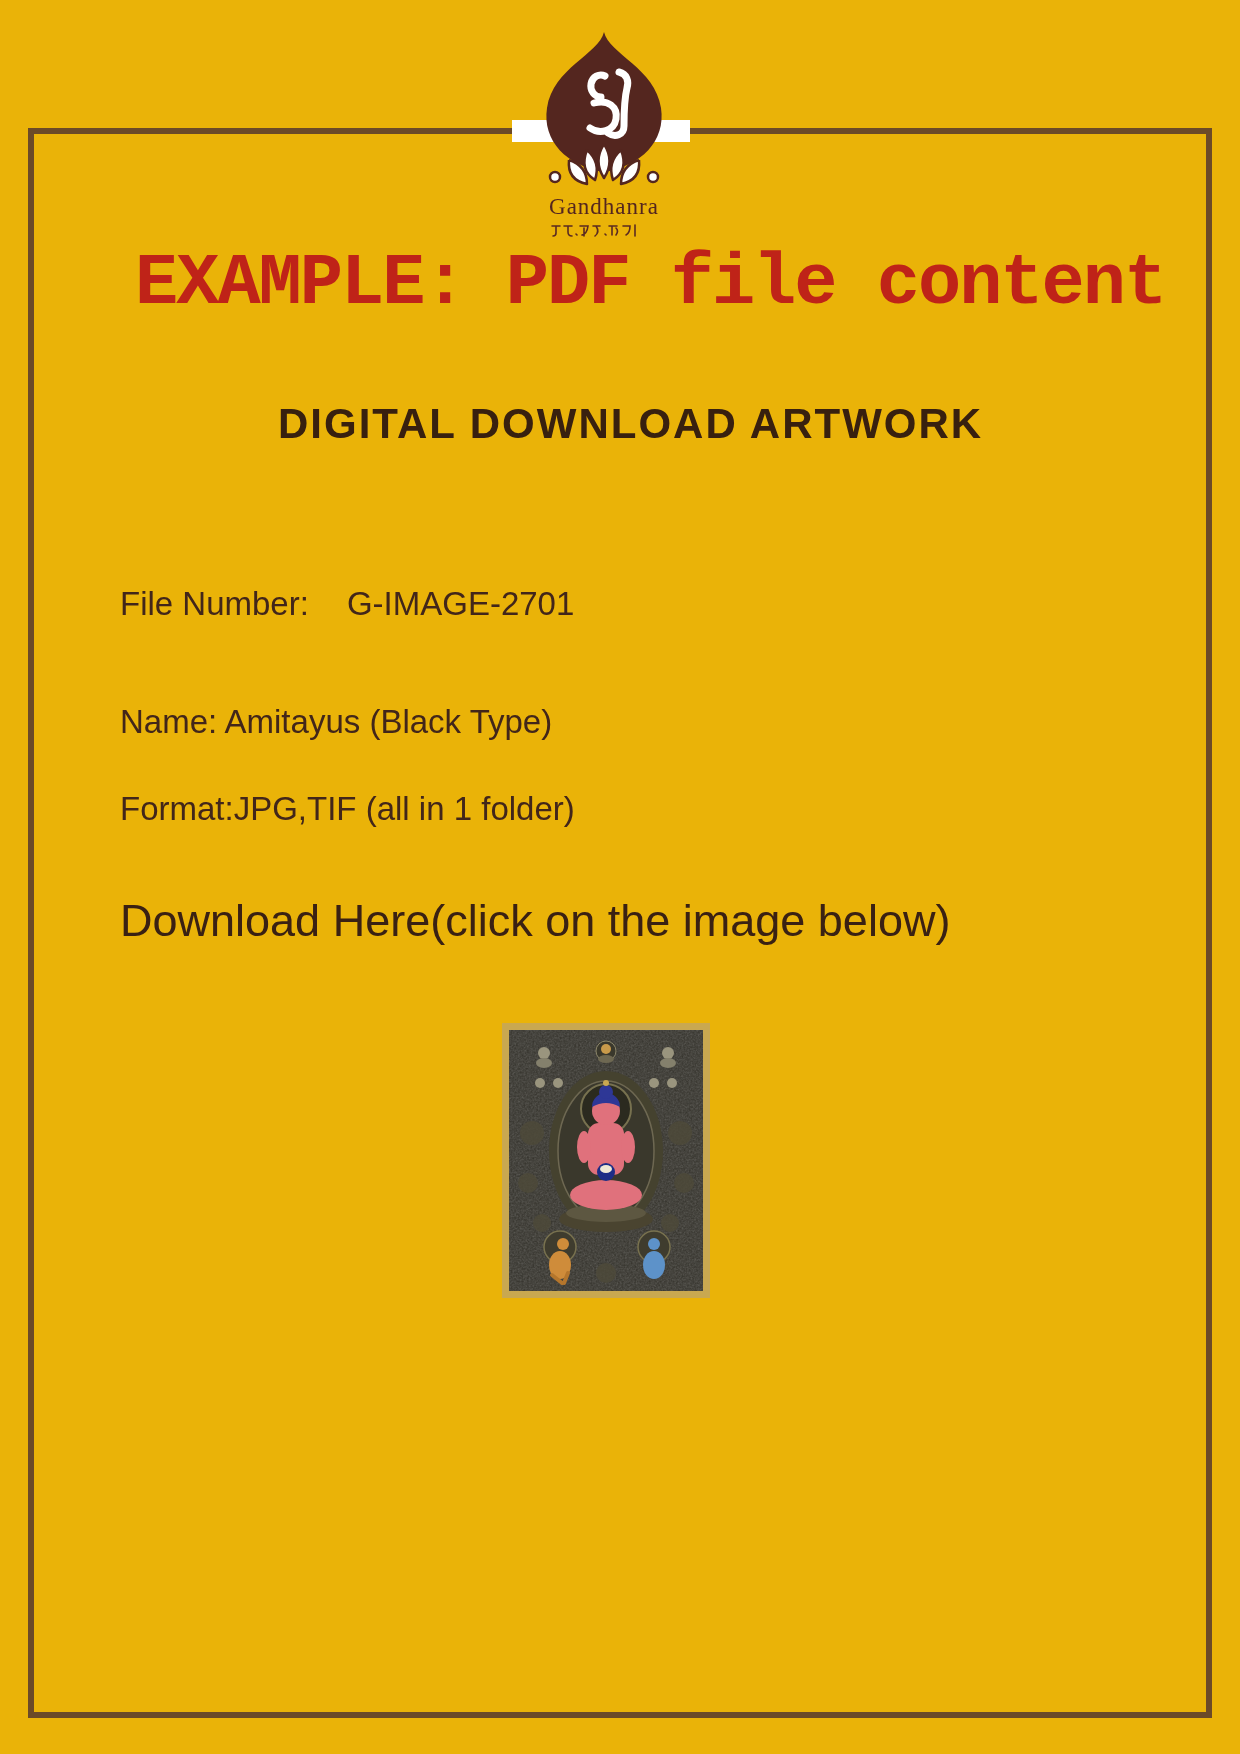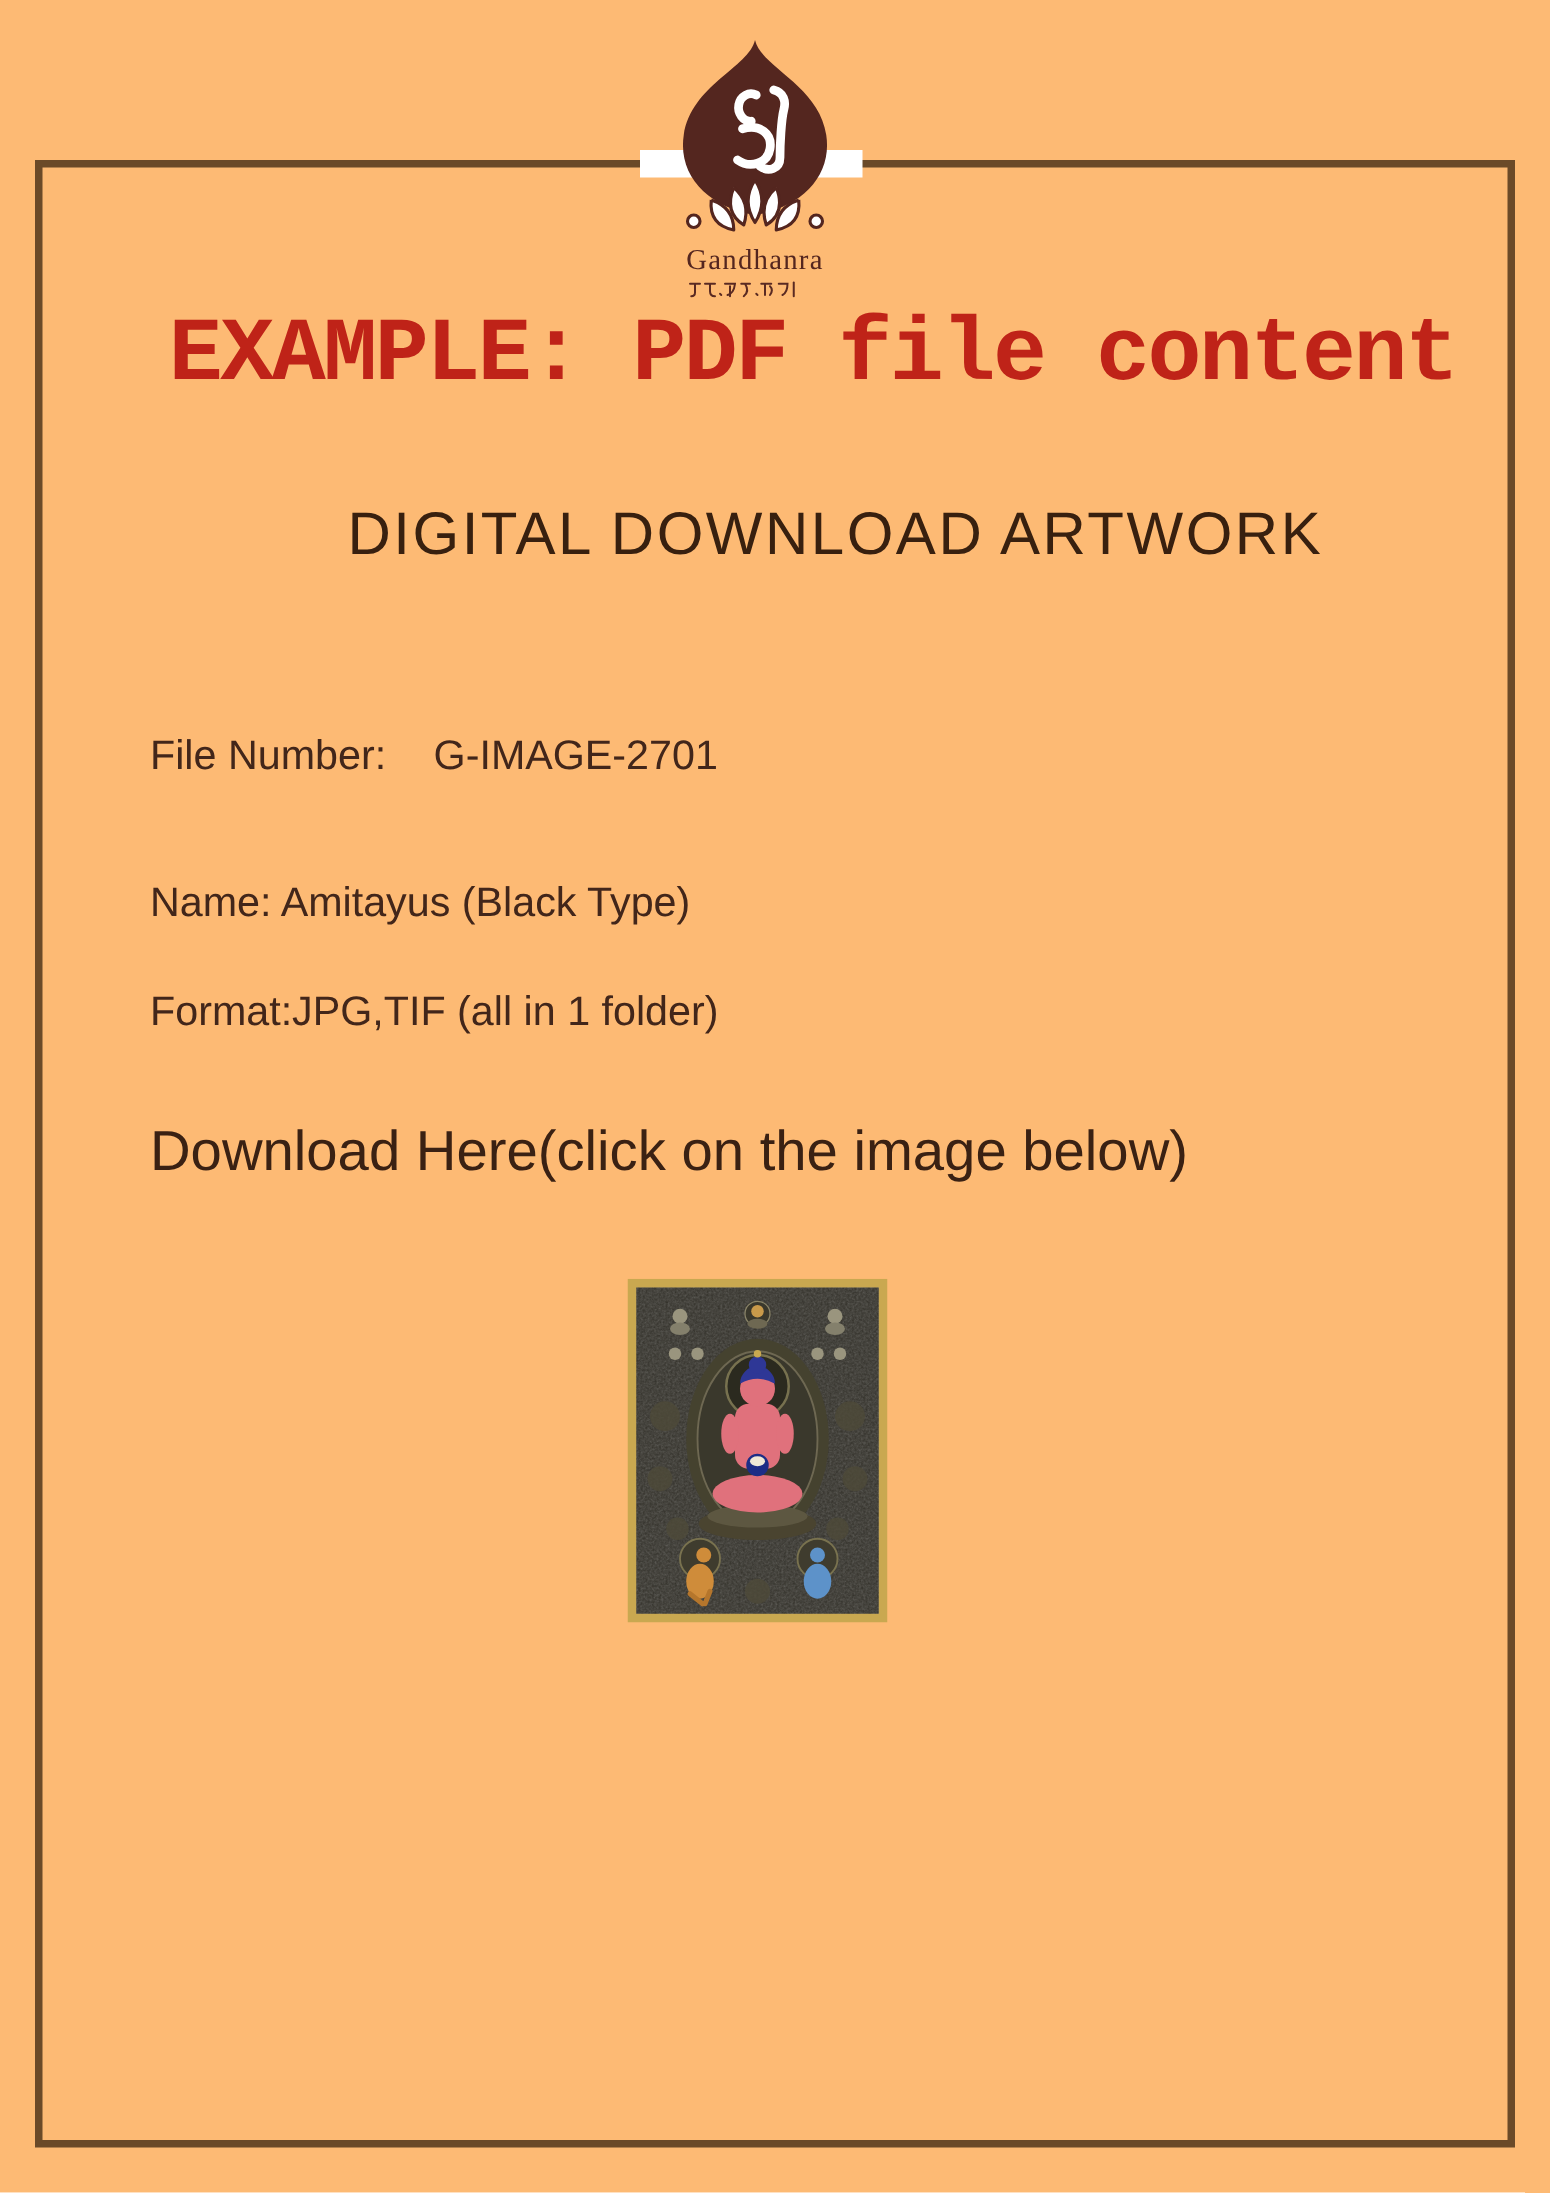--- a/index.html
+++ b/index.html
@@ -1,19 +1,19 @@
 <!DOCTYPE html>
 <html><head>
 <meta charset="utf-8">
 <style>
   html,body{margin:0;padding:0;background:#ffffff;}
   .canvas{
     position:relative;
     width:1240px;height:1754px;
-    background:#fdba74;
+    background:#eab308;
     font-family:"Liberation Sans", sans-serif;
     color:#3f2414;
     overflow:hidden;
   }
   
   .frame{
     position:absolute;
     left:28px;top:128px;
     width:1184px;height:1590px;
     border:6px solid #6b4a28;
@@ -48,22 +48,22 @@
     font-size:72px;
     font-weight:700;
     letter-spacing:-2px;
     color:#bf2318;
     white-space:nowrap;
     font-family:Liberation Mono, monospace;
   }
   .subtitle{
     position:absolute;
     left:278px;top:400px;
-    font-size:48px;
-    font-weight:400;
+    font-size:42px;
+    font-weight:700;
     letter-spacing:2px;
     color:#38200f;
     white-space:nowrap;
   }
   .info-line{
     position:absolute;
     left:120px;
     font-size:33px;
     color:#42261a;
     white-space:nowrap;

